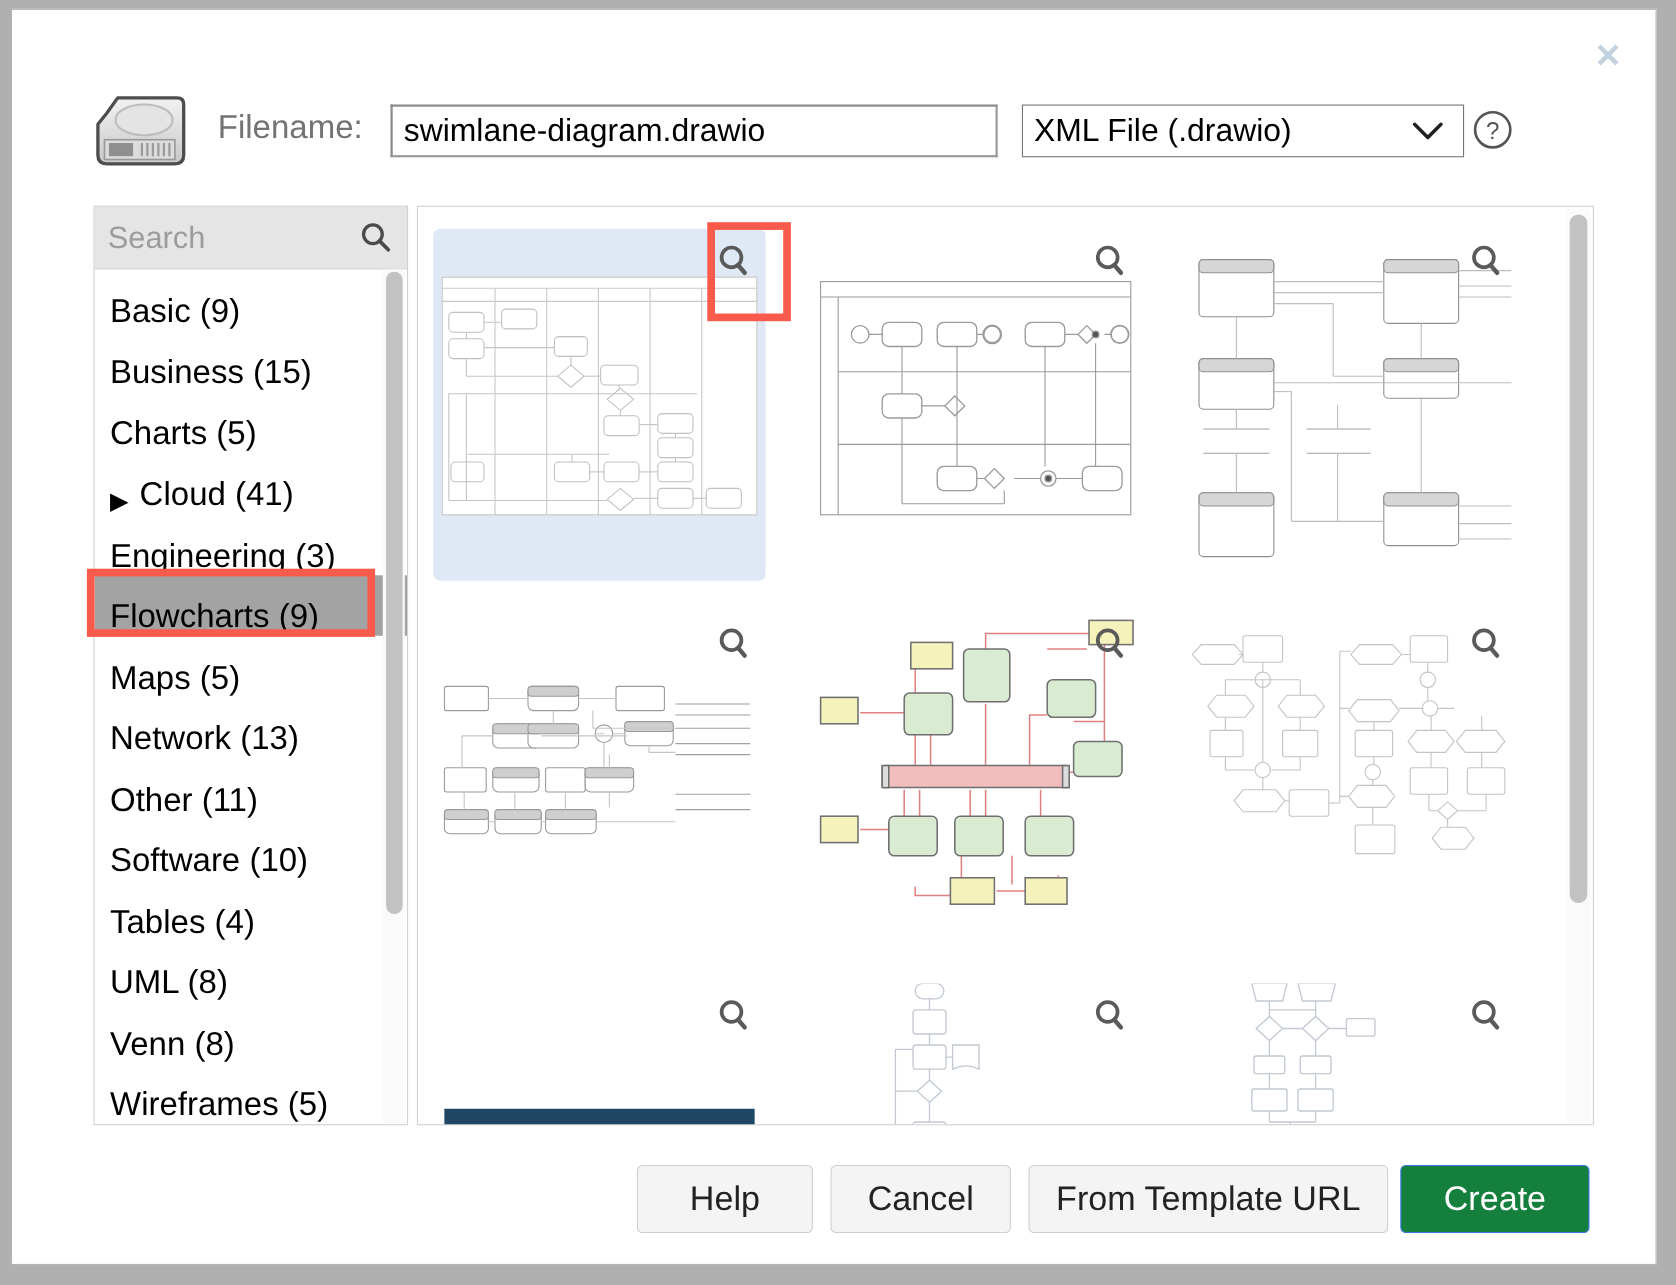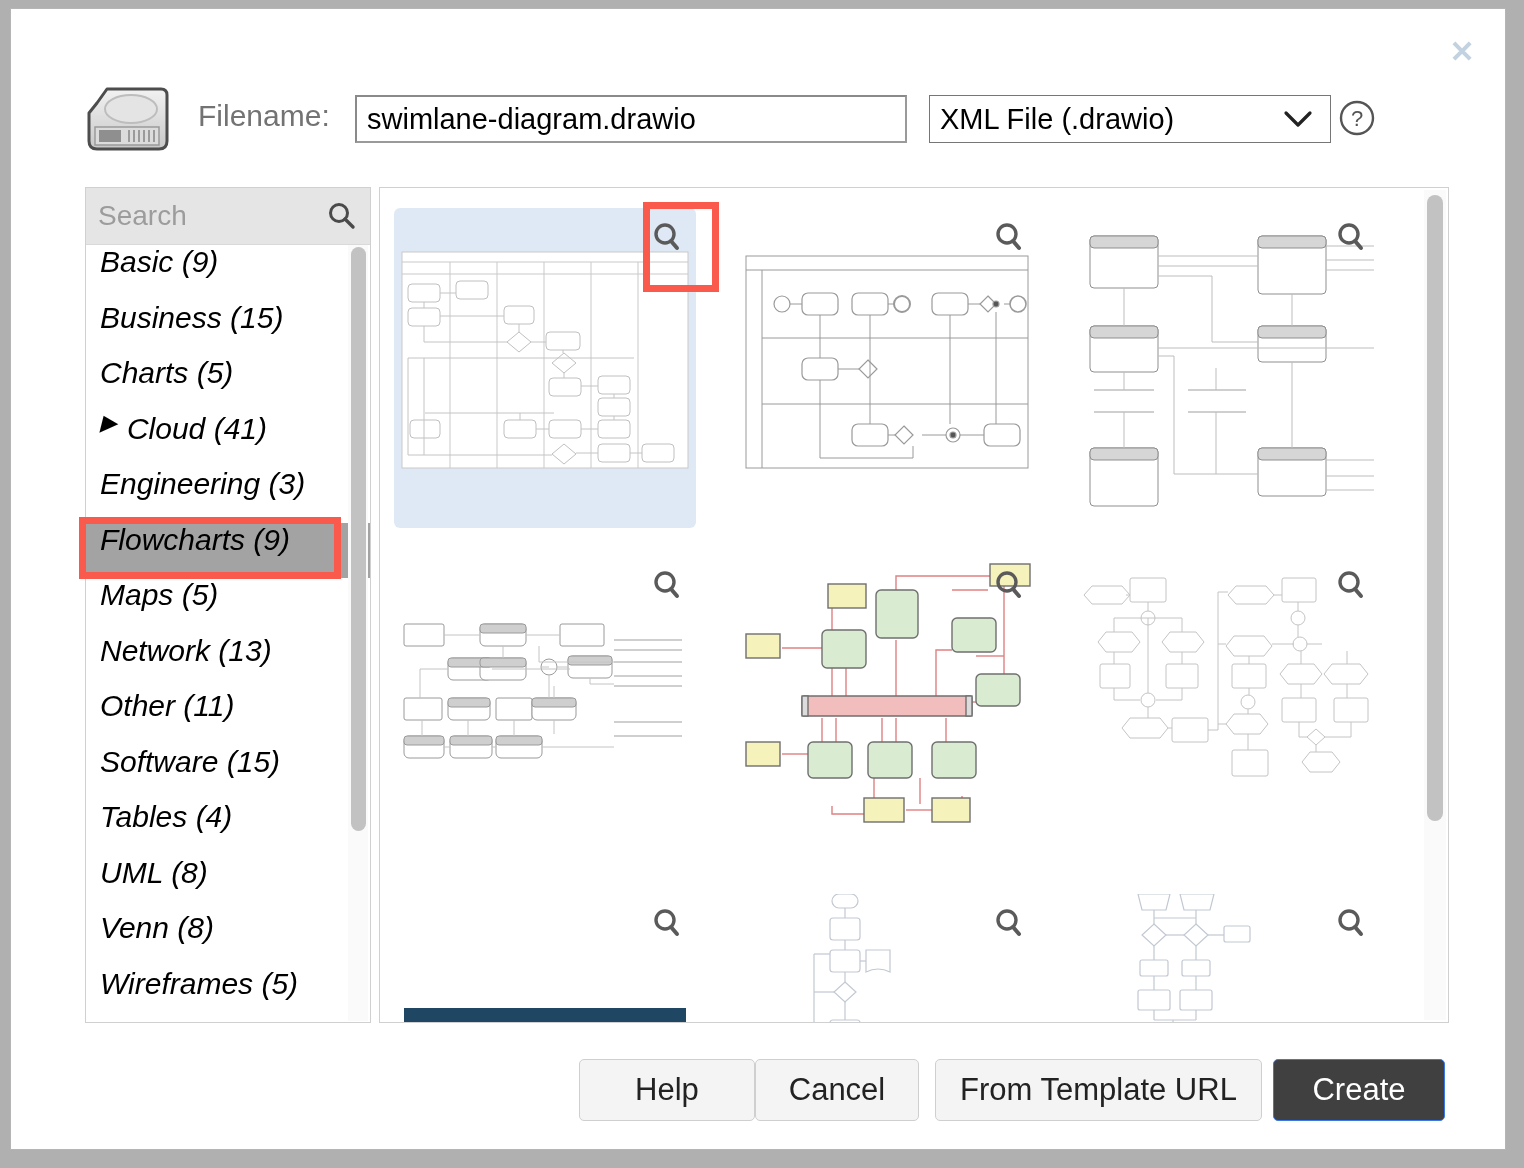--- a/index.html
+++ b/index.html
@@ -126,28 +126,27 @@
     cursor: pointer;
   }
   .cat-list {
     position: relative;
     height: 779px;
     overflow: hidden;
   }
   .cat-item {
     height: 55.5px;
     display: flex;
-    align-items: flex-start;
+    align-items: flex-end;
     padding-left: 14px;
     font-size: 30px;
     color: #000;
     white-space: nowrap;
     cursor: pointer;
     box-sizing: border-box;
-    font-style: italic;
   }
   .cat-item.selected { background: #a3a3a3; }
   .cat-arrow {
     display: inline-block;
     margin-right: 10px;
     font-size: 22px;
     line-height: 1;
     color: #000;
   }
   .sb-track {
@@ -223,26 +222,26 @@
     box-sizing: border-box;
     background: #f4f4f4;
     border: 1px solid #cfcfcf;
     border-radius: 5px;
     font-size: 31px;
     font-family: "Liberation Sans", sans-serif;
     color: #222;
     cursor: pointer;
     display: flex; align-items: center; justify-content: center;
   }
-  .btn-help   { left: 568px;  width: 176px; }
+  .btn-help   { left: 568px;  width: 160px; }
   .btn-cancel { left: 744px;  width: 164px; }
   .btn-url    { left: 924px;  width: 327px; }
   .btn-create {
     left: 1262px; width: 172px;
-    background: #404040; border-color: #3b78e7; color: #fff;
+    background: #15803d; border-color: #3b78e7; color: #fff;
   }
   
   .anno {
     position: absolute;
     border: 7px solid #fa5a4b;
     box-sizing: border-box;
     pointer-events: none;
     z-index: 30;
   }
   .anno-cat { left: 68px; top: 508px; width: 262px; height: 62px; }
@@ -325,21 +324,21 @@
         <div class="cat-item">
           <span>Maps (5)</span>
         </div>
         <div class="cat-item">
           <span>Network (13)</span>
         </div>
         <div class="cat-item">
           <span>Other (11)</span>
         </div>
         <div class="cat-item">
-          <span>Software (15)</span>
+          <span>Software (10)</span>
         </div>
         <div class="cat-item">
           <span>Tables (4)</span>
         </div>
         <div class="cat-item">
           <span>UML (8)</span>
         </div>
         <div class="cat-item">
           <span>Venn (8)</span>
         </div>

